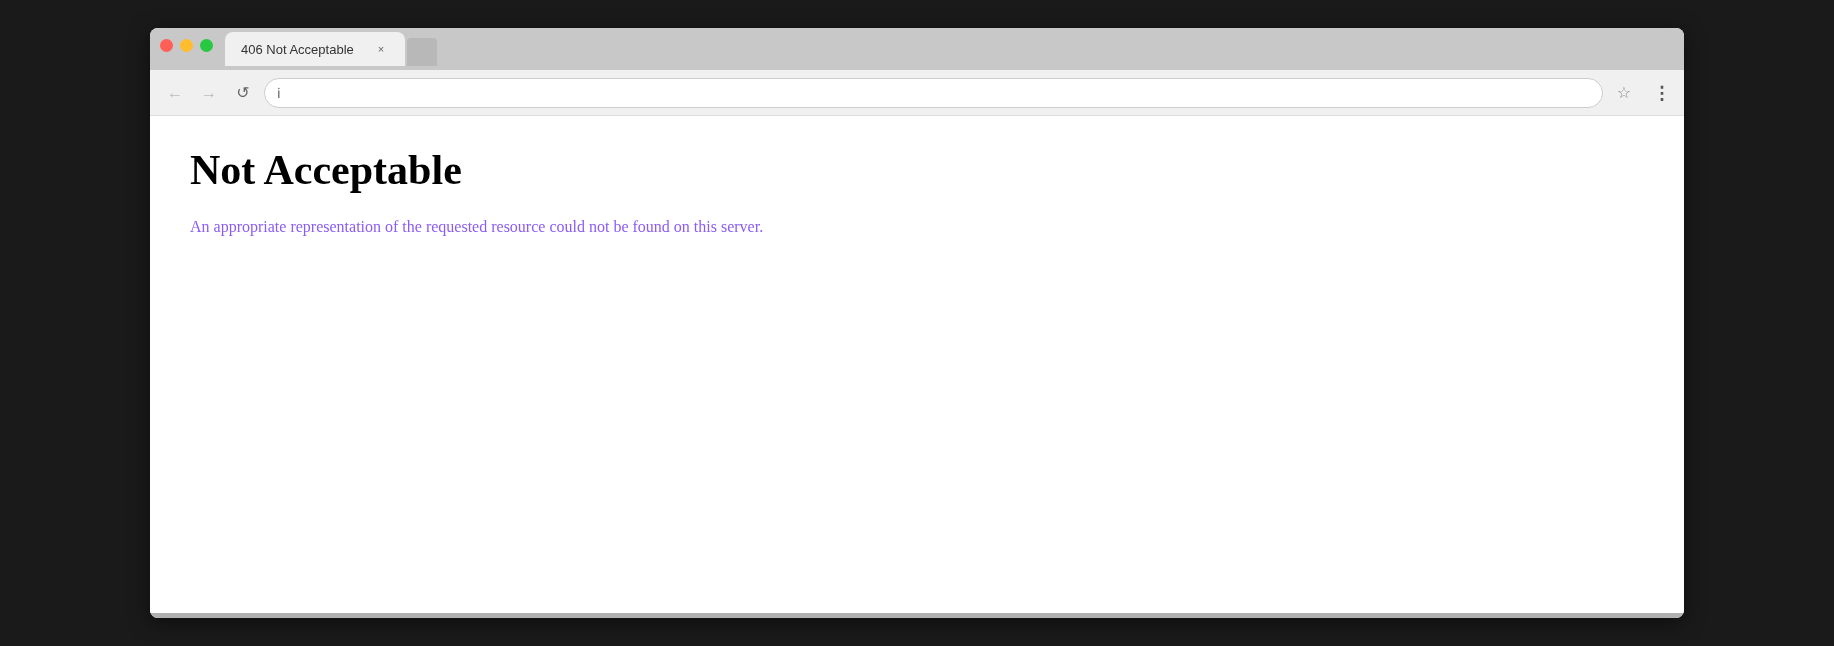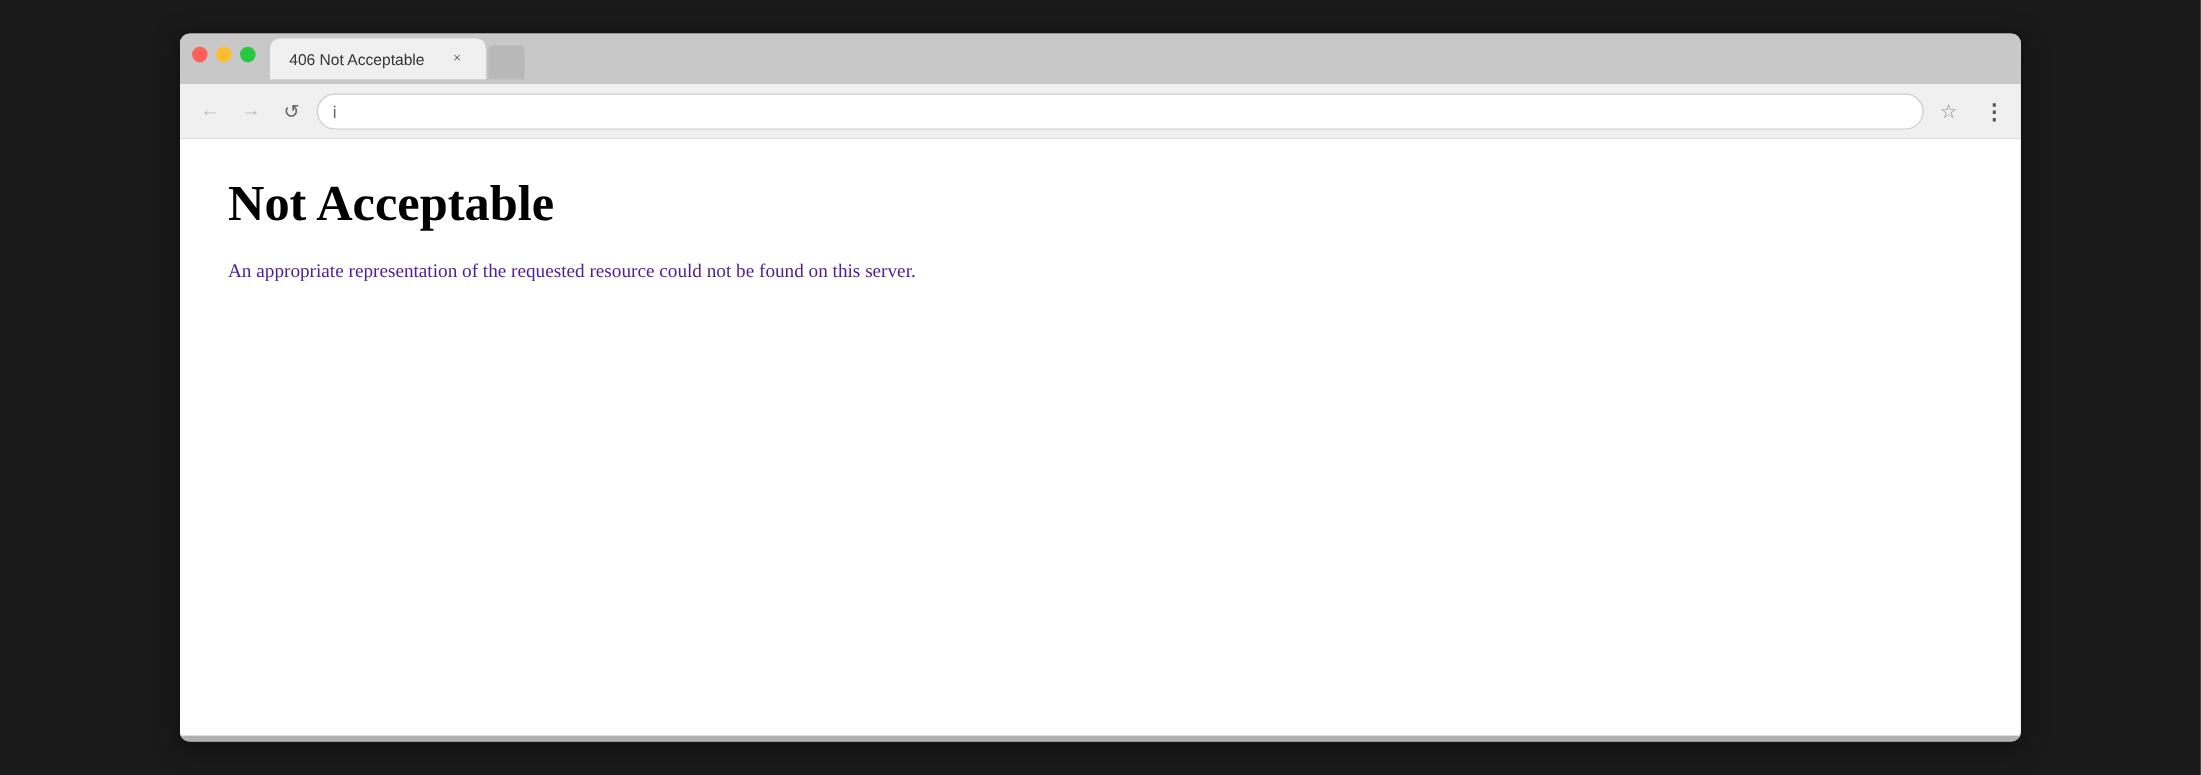--- a/index.html
+++ b/index.html
@@ -190,21 +190,21 @@
       font-family: 'Times New Roman', Times, serif;
       font-size: 42px;
       font-weight: bold;
       color: #000;
       margin-bottom: 20px;
     }
 
     .error-description {
       font-family: 'Times New Roman', Times, serif;
       font-size: 16px;
-      color: #4c1d95;
+      color: #8b5cf6;
       line-height: 1.6;
     }
 
     
     .bottom-bar {
       height: 5px;
       background: #b0b0b0;
       flex-shrink: 0;
     }
   </style>

